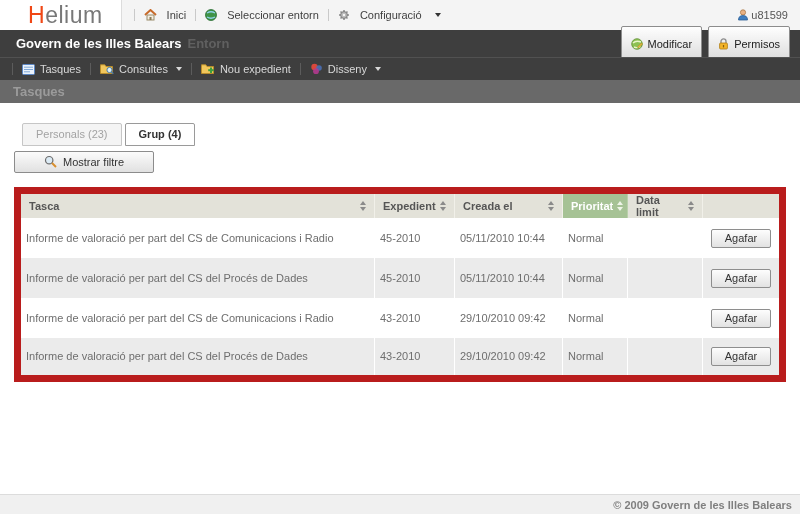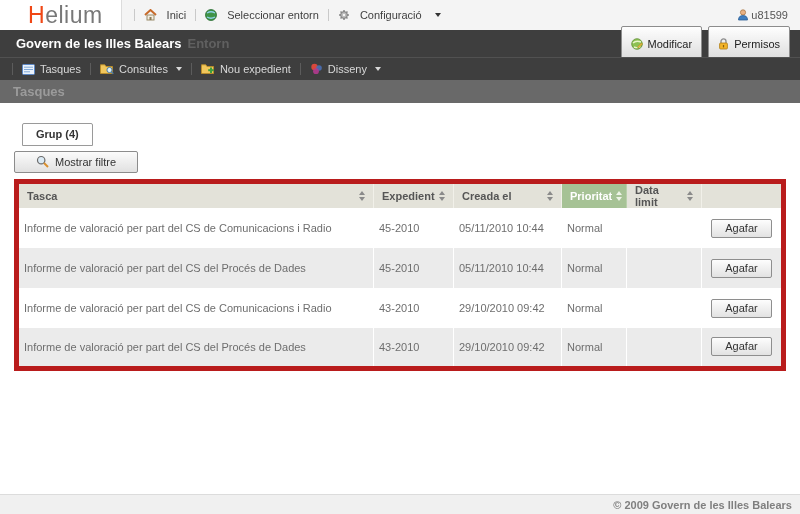--- a/index.html
+++ b/index.html
@@ -67,28 +67,28 @@
   .tabs { display:flex; gap:3px; margin-left:8px; }
   .tab {
     padding:4px 13px 5px; border:1px solid #c6c6c6; background:#f4f4f4;
     color:#a3a3a3; border-radius:2px 2px 0 0; cursor:pointer;
   }
   .tab.active { background:#fff; border-color:#9a9a9a; color:#333; font-weight:bold; }
 
   .filter-btn {
     margin-top:5px; display:inline-flex; align-items:center; gap:6px;
     background:linear-gradient(#fbfbfb,#e1e1e1); border:1px solid #8c8c8c;
-    border-radius:2px; padding:3px 21px 4px; font-size:11px; color:#333;
+    border-radius:2px; padding:3px 29px 4px; font-size:11px; color:#333;
     cursor:pointer; font-family:inherit;
   }
 
   
   table.task-table {
     width:100%; border-collapse:collapse; table-layout:fixed;
-    margin-top:6px; border:5px solid #b91c1c; font-size:11px;
+    margin-top:14px; border:7px solid #b91c1c; font-size:11px;
   }
   .task-table th {
     background:#e3e2d9; color:#555; font-weight:bold; text-align:left;
     height:20px; padding:0 8px; border-right:1px solid #f1f0e9; cursor:pointer;
   }
   .task-table th:last-child { border-right:none; }
   .task-table th.sorted { background:#a6c295; color:#fff; border-right-color:#b9cfab; }
   .th-inner { display:flex; align-items:center; justify-content:space-between; }
   .sort { display:inline-flex; flex-direction:column; gap:2px; margin-left:4px; }
   .sort i { display:block; width:0; height:0; border-left:3px solid transparent; border-right:3px solid transparent; }
@@ -260,20 +260,23 @@
       <span class="caret"></span>
     </a>
   </nav>
 
   <div class="title-bar">
     <span class="pg-sub">Tasques</span>
   </div>
 
   <main class="content">
     <div class="tabs">
+      <div class="tab">
+        <span>Personals (23)</span>
+      </div>
       <div class="tab active">
         <span>Grup (4)</span>
       </div>
     </div>
 
     <button class="filter-btn">
       <span>
         <svg class="icn" width="13" height="13" viewBox="0 0 13 13">
           <circle cx="5.2" cy="5.2" r="3.7" fill="#dcebf5" stroke="#6b6b6b" stroke-width="1.2"></circle>
           <line x1="8" y1="8" x2="12" y2="12" stroke="#d88f2e" stroke-width="2"></line>

